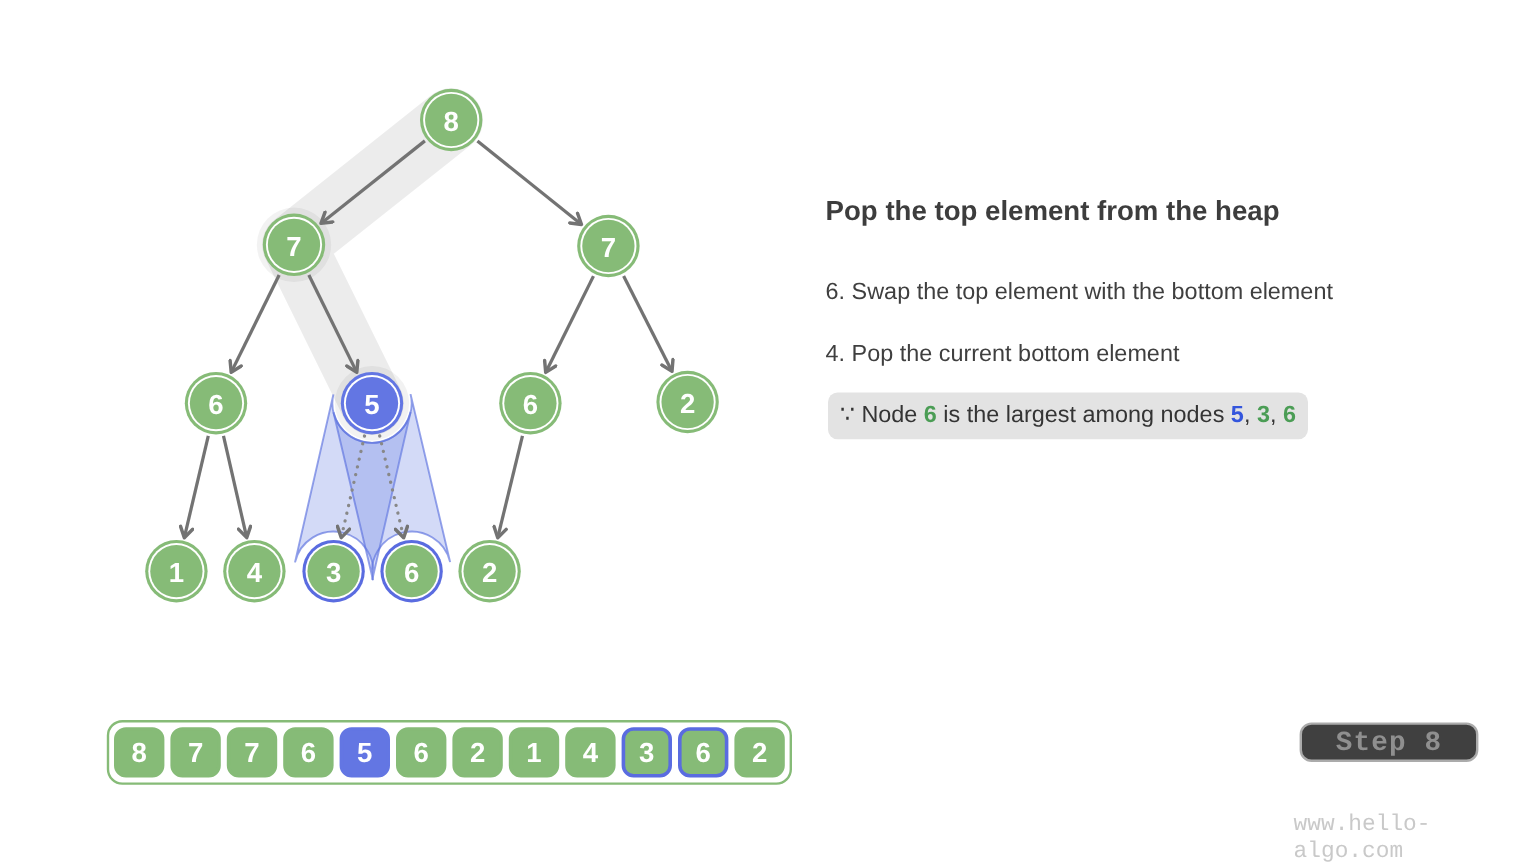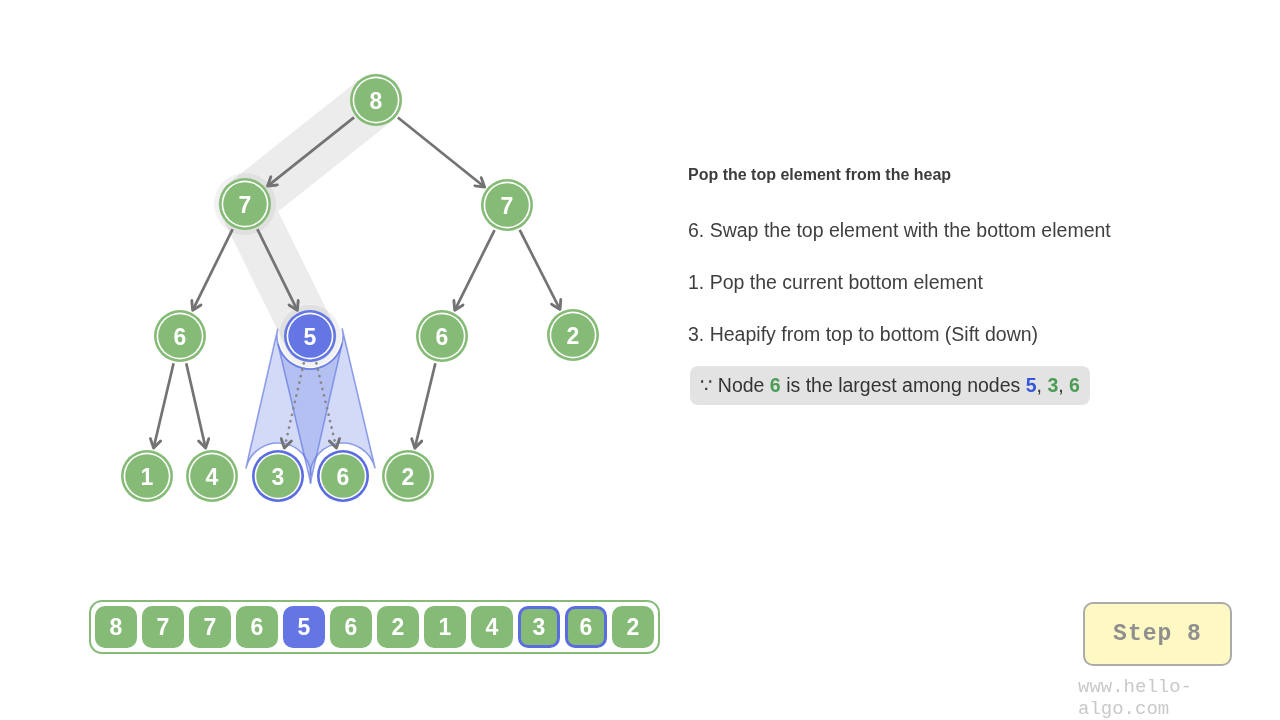--- a/index.html
+++ b/index.html
@@ -2,21 +2,21 @@
 <html style="--green: #86BB77; --blue: #6376E3; --ring-blue: #5A6CE0; --text-green: #4B9D55; --text-blue: #3456DD;"><head>
 <meta charset="utf-8">
 <style>
   html,body{margin:0;padding:0;background:#fff;}
   .stage{
     position:relative;width:1280px;height:720px;background:#ffffff;
     overflow:hidden;font-family:"Liberation Sans",sans-serif;
   }
   #tree-svg{position:absolute;left:0;top:0;}
   .panel{position:absolute;left:688px;top:161px;width:545px;}
-  .panel-title{font-size:16px;font-weight:bold;color:#3D3D3D;line-height:28px;margin-bottom:28px;}
+  .panel-title{font-size:23px;font-weight:bold;color:#3D3D3D;line-height:28px;margin-bottom:41px;}
   .step-line{font-size:19.5px;color:#3F3F3F;line-height:26px;margin-bottom:26px;}
   .note{
     display:inline-block;background:#E3E3E3;border-radius:8px;
     padding:7px 10px;font-size:19.5px;line-height:25px;color:#343434;
     margin-top:-7px;margin-left:2px;white-space:nowrap;
   }
   .np-plain{color:#343434;}
   .np-green{color:var(--text-green);font-weight:bold;}
   .np-blue{color:var(--text-blue);font-weight:bold;}
   .array{
@@ -25,22 +25,22 @@
   }
   .cell{
     width:42px;height:42px;border-radius:10px;box-sizing:border-box;
     display:flex;align-items:center;justify-content:center;
     font-size:23px;font-weight:bold;color:#ffffff;border:3px solid transparent;
   }
   .cell-green{background:var(--green);border-color:var(--green);}
   .cell-blue{background:var(--blue);border-color:var(--blue);}
   .cell-green-blue-ring{background:var(--green);border-color:var(--ring-blue);}
   .step-btn{
-    position:absolute;left:1083px;top:602px;width:149px;height:64px;box-sizing:border-box;
-    border:2px solid #ABABAB;border-radius:10px;background:#fef9c3;
+    position:absolute;left:1083px;top:602px;width:149px;height:33px;box-sizing:border-box;
+    border:2px solid #ABABAB;border-radius:10px;background:#404040;
     display:flex;align-items:center;justify-content:center;
     font-family:"Liberation Mono","DejaVu Sans Mono",monospace;
     font-size:23px;font-weight:bold;color:#8F8F8F;letter-spacing:1px;cursor:pointer;
   }
   .watermark{
     position:absolute;left:1078px;top:676px;
     font-family:"Liberation Mono","DejaVu Sans Mono",monospace;
     font-size:19px;color:#C9C9C9;
   }
 </style>
@@ -141,22 +141,21 @@
         <circle cx="408" cy="476" r="26" fill="#86BB77"></circle>
         <circle cx="408" cy="476" r="23.4" fill="#ffffff"></circle>
         <circle cx="408" cy="476" r="21.8" fill="#86BB77"></circle>
         <text x="408" y="476" dy="1" text-anchor="middle" dominant-baseline="central" fill="#ffffff" font-size="23" font-weight="bold" font-family="&quot;Liberation Sans&quot;, sans-serif">2</text>
       </g>
     </svg>
 
   <div class="panel">
     <div class="panel-title">Pop the top element from the heap</div>
     <div class="step-line">6. Swap the top element with the bottom element</div>
-    <div class="step-line">1. Pop the current bottom element</div>
-    <div class="step-line">3. Heapify from top to bottom (Sift down)</div>
+    <div class="step-line">4. Pop the current bottom element</div>
     <div class="note" id="note-box"><span class="np-plain">∵ Node </span><span class="np-green">6</span><span class="np-plain"> is the largest among nodes </span><span class="np-blue">5</span><span class="np-plain">, </span><span class="np-green">3</span><span class="np-plain">, </span><span class="np-green">6</span></div>
   </div>
 
   <div class="array" id="array-box">
       <div class="cell cell-green">8</div>
       <div class="cell cell-green">7</div>
       <div class="cell cell-green">7</div>
       <div class="cell cell-green">6</div>
       <div class="cell cell-blue">5</div>
       <div class="cell cell-green">6</div>

